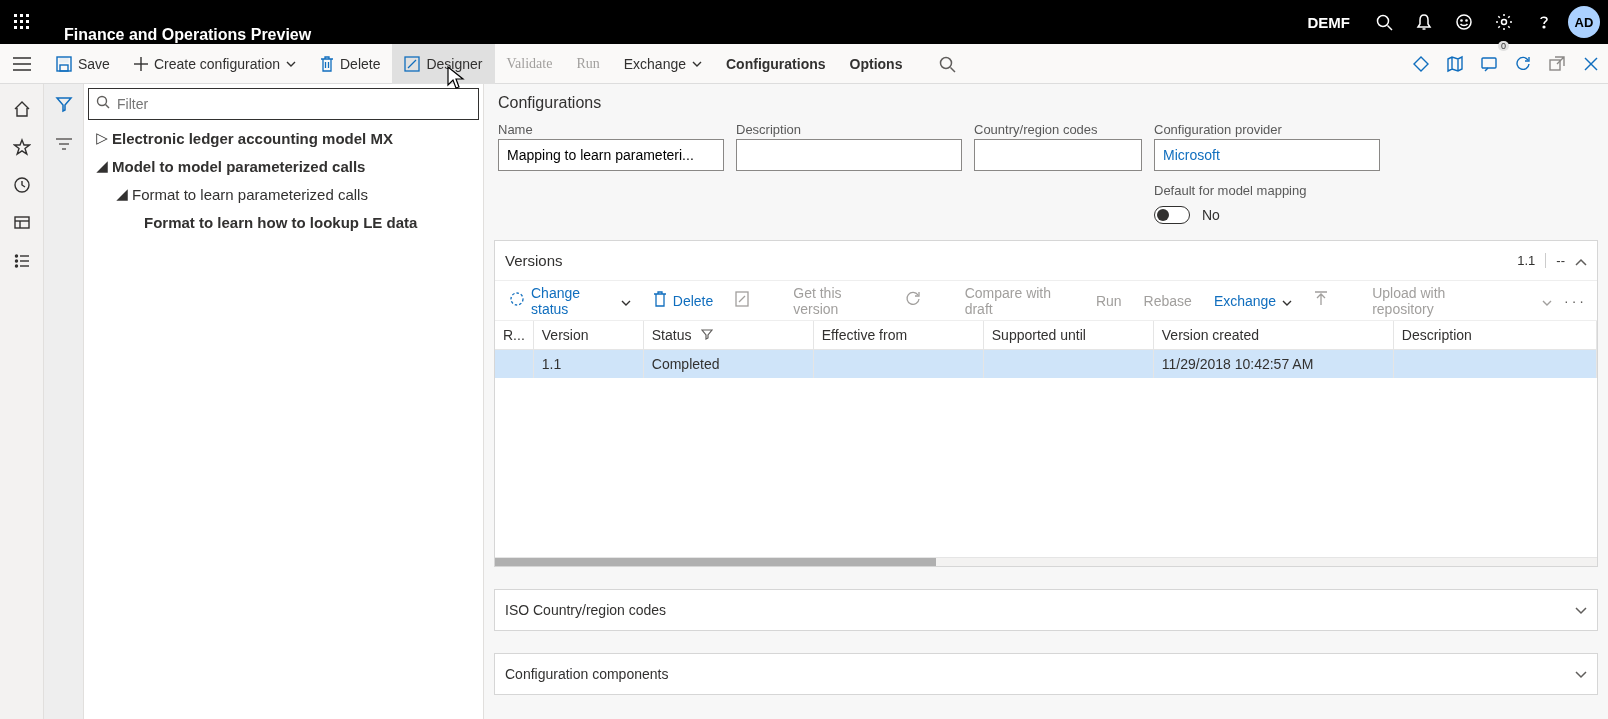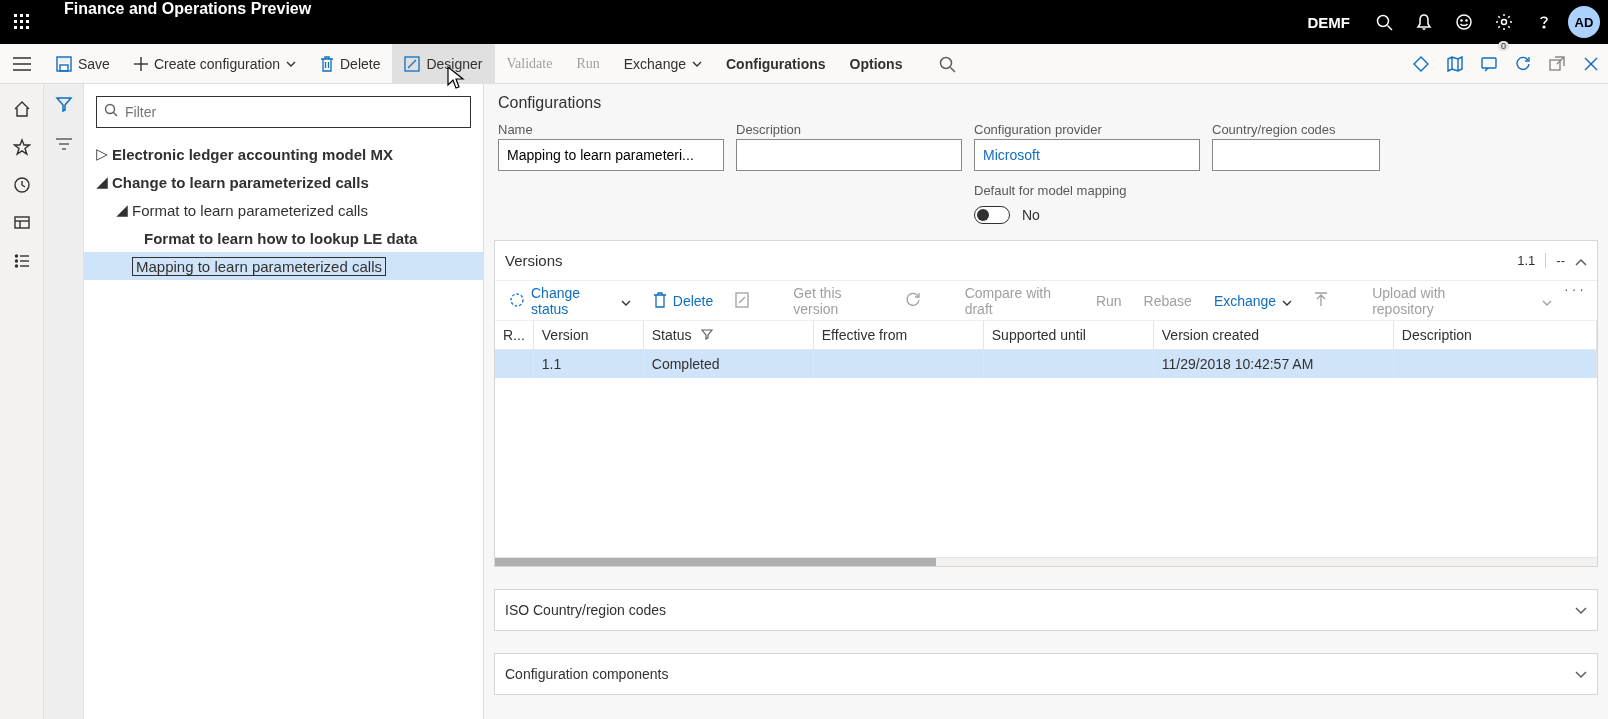--- a/index.html
+++ b/index.html
@@ -9,21 +9,21 @@
     --border:#c8c6c4;
     --border-light:#ddd;
     --text:#323130;
     --muted:#605e5c;
     --panel-bg:#ffffff;
     --black:#000000;
   }
   html,body{margin:0;padding:0;height:100%;font-family:"Segoe UI",Tahoma,Arial,sans-serif;font-size:14px;color:var(--text);background:#f3f2f1;}
   *{box-sizing:border-box;}
   
-  .topbar{height:44px;background:var(--black);color:#fff;display:flex;align-items:flex-start;padding:0 0 0 0;}
+  .topbar{height:44px;background:var(--black);color:#fff;display:flex;align-items:flex-end;padding:0 0 0 0;}
   .waffle{width:44px;height:44px;display:flex;align-items:center;justify-content:center;cursor:pointer;}
   .waffle svg{display:block}
   .app-title{font-size:16px;font-weight:600;margin-left:20px;}
   .top-spacer{flex:1;}
   .top-right{display:flex;align-items:center;gap:0;padding-right:0;}
   .company{font-size:15px;font-weight:600;margin-right:14px;}
   .top-icon{width:40px;height:44px;display:flex;align-items:center;justify-content:center;cursor:pointer;color:#fff;}
   .avatar{width:32px;height:32px;border-radius:50%;background:#abd1ff;color:#000;display:flex;align-items:center;justify-content:center;font-size:13px;font-weight:600;margin:0 8px 0 4px;}
   
   .cmdbar{height:40px;display:flex;align-items:center;background:#faf9f8;border-bottom:1px solid var(--border-light);}
@@ -38,21 +38,21 @@
   .cmd-iconbtn.gray{color:#8a8886;}
   .badge-zero{position:relative;}
   .badge-zero .badge{position:absolute;top:-3px;right:-3px;background:#e1e1e1;color:#333;border-radius:8px;font-size:9px;padding:0 3px;line-height:10px;}
   
   .body{display:flex;height:calc(100vh - 84px);}
   .leftrail{width:44px;background:#f3f2f1;border-right:1px solid #e1dfdd;display:flex;flex-direction:column;align-items:center;padding-top:6px;gap:0;}
   .rail-btn{width:44px;height:38px;display:flex;align-items:center;justify-content:center;cursor:pointer;color:#323130;}
   .filter-col{width:40px;background:#eeeeee;border-right:1px solid #e1dfdd;}
   .filter-col .active-filter{height:40px;display:flex;align-items:center;justify-content:center;color:var(--blue);border-bottom:none;}
   .treewrap{width:400px;background:#fff;border-right:1px solid #e1dfdd;display:flex;flex-direction:column;}
-  .filterbox{margin:12px;position:relative;}
+  .filterbox{margin:4px;position:relative;}
   .filterbox input{width:100%;height:32px;padding:0 8px 0 28px;border:1px solid #323130;font-size:14px;}
   .filterbox .searchglyph{position:absolute;left:8px;top:7px;color:#605e5c;pointer-events:none;}
   .tree{font-size:15px;}
   .tree-item{display:flex;align-items:center;height:28px;cursor:pointer;}
   .tree-item .caret{width:20px;text-align:center;color:#323130;}
   .tree-item .lbl{white-space:nowrap;}
   .tree-item.bold .lbl{font-weight:600;}
   .tree-item.sel{background:var(--blue-light);}
   .tree-item.sel .lbl{border:1px solid #323130;padding:0 3px;background:var(--blue-light);}
   .ind0{padding-left:8px;}
@@ -73,21 +73,21 @@
   .toggle{width:36px;height:18px;border-radius:10px;border:1px solid #323130;position:relative;background:#fff;cursor:pointer;}
   .toggle .knob{position:absolute;width:12px;height:12px;border-radius:50%;background:#323130;top:2px;left:2px;}
   
   .panel{background:#fff;border:1px solid #d6d6d6;margin-top:16px;}
   .panel-header{height:40px;display:flex;align-items:center;padding:0 10px;font-size:15px;border-bottom:1px solid #eee;cursor:pointer;}
   .panel-header .title{font-weight:400;}
   .panel-header .spacer{flex:1;}
   .panel-header .mini{font-size:13px;color:#323130;margin-right:10px;}
   .panel-header .chev{color:#605e5c;}
   
-  .vtoolbar{height:40px;display:flex;align-items:flex-start;border-bottom:1px solid #eee;gap:2px;padding:0 4px;}
+  .vtoolbar{height:40px;display:flex;align-items:center;border-bottom:1px solid #eee;gap:2px;padding:0 4px;}
   .vbtn{display:flex;align-items:center;gap:6px;height:40px;padding:0 10px;cursor:pointer;color:var(--text);}
   .vbtn.blue{color:var(--blue);}
   .vbtn.disabled{color:#a19f9d;cursor:default;gap:44px;}
   .vtoolbar .more{margin-left:auto;padding-right:6px;color:#605e5c;cursor:pointer;letter-spacing:3px;}
   
   .grid-wrap{overflow:auto;}
   table.grid{border-collapse:collapse;width:100%;min-width:1050px;}
   table.grid th{font-weight:400;font-size:14px;text-align:left;padding:6px 8px;border-right:1px solid #e5e5e5;border-bottom:1px solid #e5e5e5;background:#fff;color:#323130;white-space:nowrap;}
   table.grid td{padding:6px 8px;border-right:1px solid #e5e5e5;font-size:14px;white-space:nowrap;}
   table.grid tbody tr.selected td{background:var(--blue-light);}
@@ -338,61 +338,58 @@
           </svg></span>
       <input type="text" placeholder="Filter" style="">
     </div>
     <div class="tree">
       <div class="tree-item ind0 bold">
         <span class="caret">▷</span>
         <span class="lbl">Electronic ledger accounting model MX</span>
       </div>
       <div class="tree-item ind0 bold">
         <span class="caret">◢</span>
-        <span class="lbl">Change to learn parameterized calls</span>
+        <span class="lbl">Model to model parameterized calls</span>
       </div>
       <div class="tree-item ind1" style="padding-left:28px;">
         <span class="caret">◢</span>
         <span class="lbl">Format to learn parameterized calls</span>
       </div>
       <div class="tree-item ind2" style="padding-left:60px;font-weight:bold;">
         <span class="lbl">Format to learn how to lookup LE data</span>
-      </div>
-      <div class="tree-item ind2 sel" style="padding-left:48px;">
-        <span class="lbl">Mapping to learn parameterized calls</span>
       </div>
     </div>
   </div>
 
   <div class="main">
     <div class="section-title">Configurations</div>
 
     <div class="fields-row">
       <div class="field name">
         <label>Name</label>
         <input type="text" value="Mapping to learn parameteri..." style="">
       </div>
       <div class="field desc">
         <label>Description</label>
+        <input type="text" value="" style="">
+      </div>
+      <div class="field ccodes">
+        <label>Country/region codes</label>
         <input type="text" value="" style="">
       </div>
       <div class="field provider">
         <label>Configuration provider</label>
         <input type="text" value="Microsoft" style="">
         <label style="margin-top:10px">Default for model mapping</label>
         <div class="toggle-row">
           <div class="toggle">
               <div class="knob"></div>
             </div>
           <span>No</span>
         </div>
-      </div>
-      <div class="field ccodes">
-        <label>Country/region codes</label>
-        <input type="text" value="" style="">
       </div>
     </div>
 
     <div class="panel">
       <div class="panel-header">
         <span class="title">Versions</span>
         <div class="spacer"></div>
         <span class="mini">1.1</span>
         <span class="mini" style="border-left:1px solid #ccc;padding-left:10px">--</span>
         <span class="chev"><svg width="12" height="8" viewBox="0 0 12 8" fill="none" stroke="#605e5c" stroke-width="1.5">

